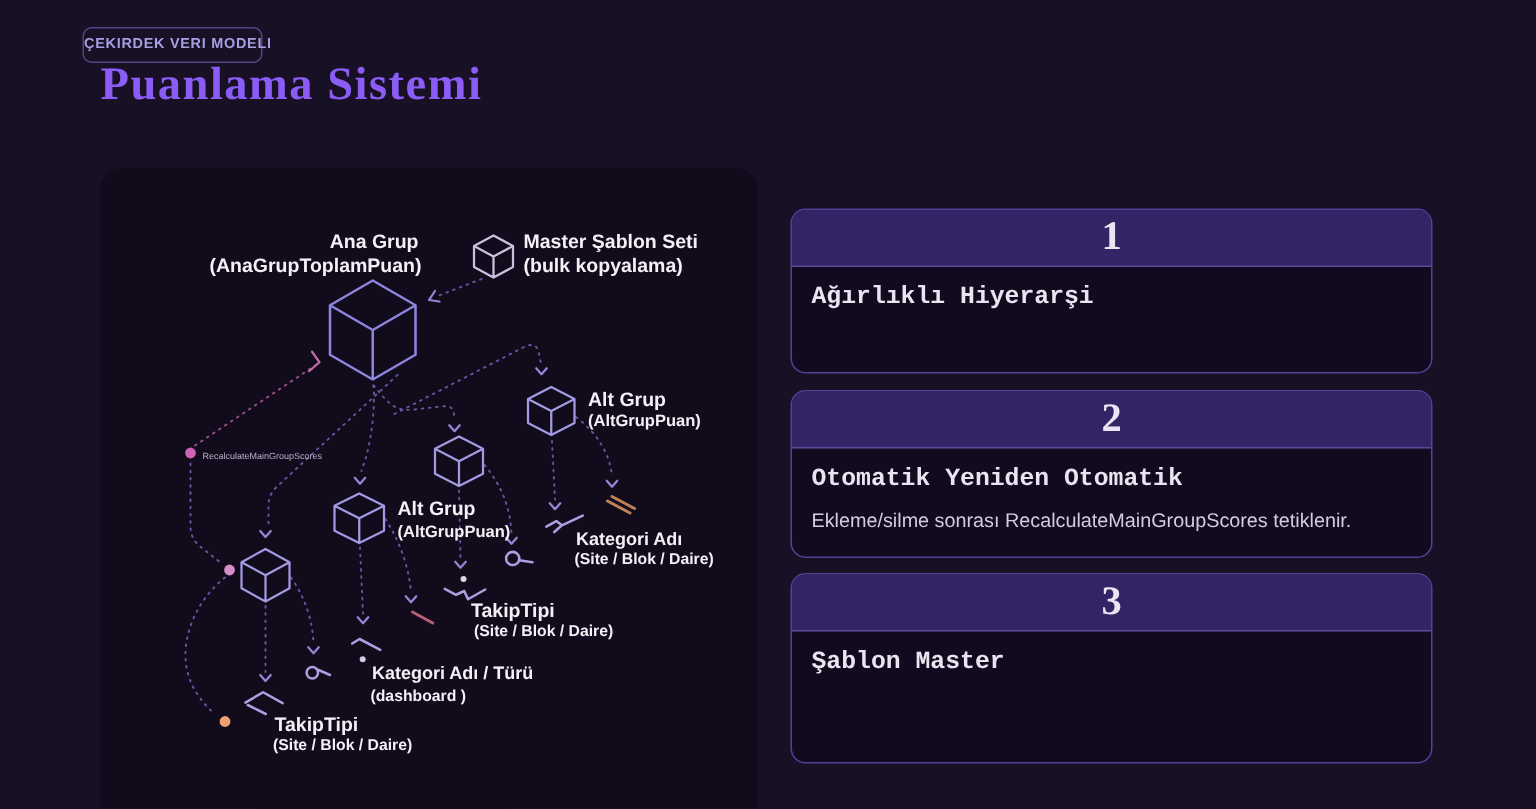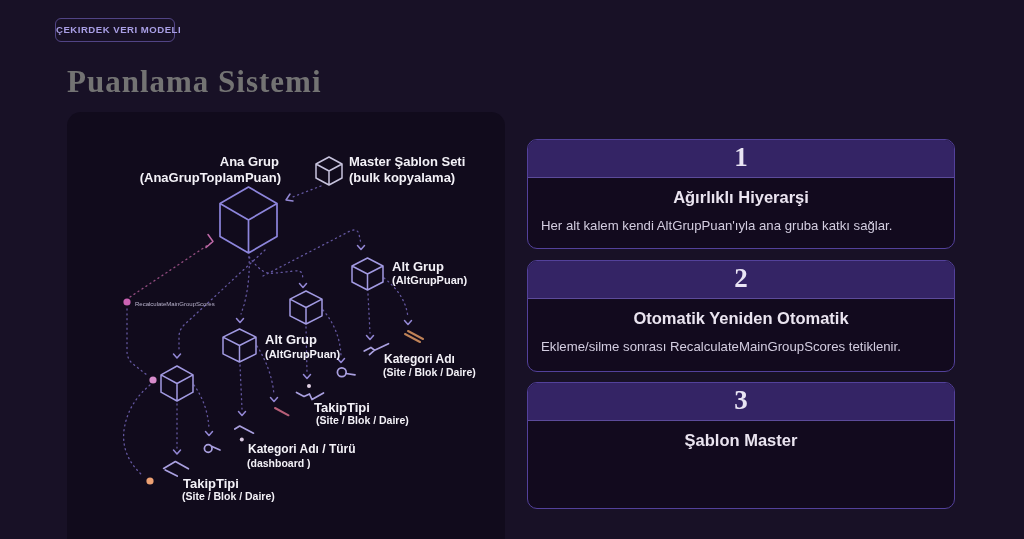--- a/index.html
+++ b/index.html
@@ -4,42 +4,41 @@
 <style>
   * { margin:0; padding:0; box-sizing:border-box; }
   html,body { width:1024px; height:539px; overflow:hidden; }
   body { background:#181126; font-family:"Liberation Sans", sans-serif; position:relative; }
   .panel { position:absolute; left:67px; top:112px; width:438px; height:427px;
            background:#110b1c; border-radius:14px 14px 0 0; }
   .badge { position:absolute; left:55px; top:18px; width:120px; height:24px;
            border:1px solid rgba(130,112,212,.55); border-radius:6px;
            color:#a89ee4; font-size:9.6px; font-weight:bold; letter-spacing:.5px;
            text-align:center; line-height:22px; white-space:nowrap; }
-  h1 { position:absolute; left:67px; top:64px; font-family:"Liberation Serif", serif;
-       font-weight:bold; font-size:31px; color:#737373; letter-spacing:1px; }
+  h1 { position:absolute; left:67px; top:38px; font-family:"Liberation Serif", serif;
+       font-weight:bold; font-size:31px; color:#8b5cf6; letter-spacing:1px; }
   .card { position:absolute; left:527px; width:428px; background:#120a1e;
           border:1px solid #53419b; border-radius:10px; overflow:hidden; }
   .ch { height:38px; background:#342465; border-bottom:1px solid rgba(125,108,198,.55);
         text-align:center; font-family:"Liberation Serif", serif; font-weight:bold;
         font-size:27px; color:#e9e5f4; line-height:34px; }
-  .ct { margin:10px 13px 0; font-family:Liberation Sans, sans-serif; font-weight:bold;
-        font-size:16.5px; color:#eae4f0;text-align:center; }
+  .ct { margin:10px 13px 0; font-family:Liberation Mono, monospace; font-weight:bold;
+        font-size:16.5px; color:#eae4f0; }
   .cd { margin:9px 13px 0; font-size:13.2px; color:#d3cde0; line-height:1.5; }
   svg text { font-family:"Liberation Sans", sans-serif; }
 </style>
 </head>
 <body>
   <div class="panel"></div>
   <div class="badge">ÇEKIRDEK VERI MODELI</div>
   <h1>Puanlama Sistemi</h1>
 
   <div class="card" style="top:139px; height:110px;">
     <div class="ch">1</div>
     <div class="ct">Ağırlıklı Hiyerarşi</div>
-    <div class="cd">Her alt kalem kendi AltGrupPuan'ıyla ana gruba katkı sağlar.</div>
   </div>
   <div class="card" style="top:260px; height:112px;">
     <div class="ch">2</div>
     <div class="ct">Otomatik Yeniden Otomatik</div>
     <div class="cd">Ekleme/silme sonrası RecalculateMainGroupScores tetiklenir.</div>
   </div>
   <div class="card" style="top:382px; height:127px;">
     <div class="ch">3</div>
     <div class="ct">Şablon Master</div>
   </div>

